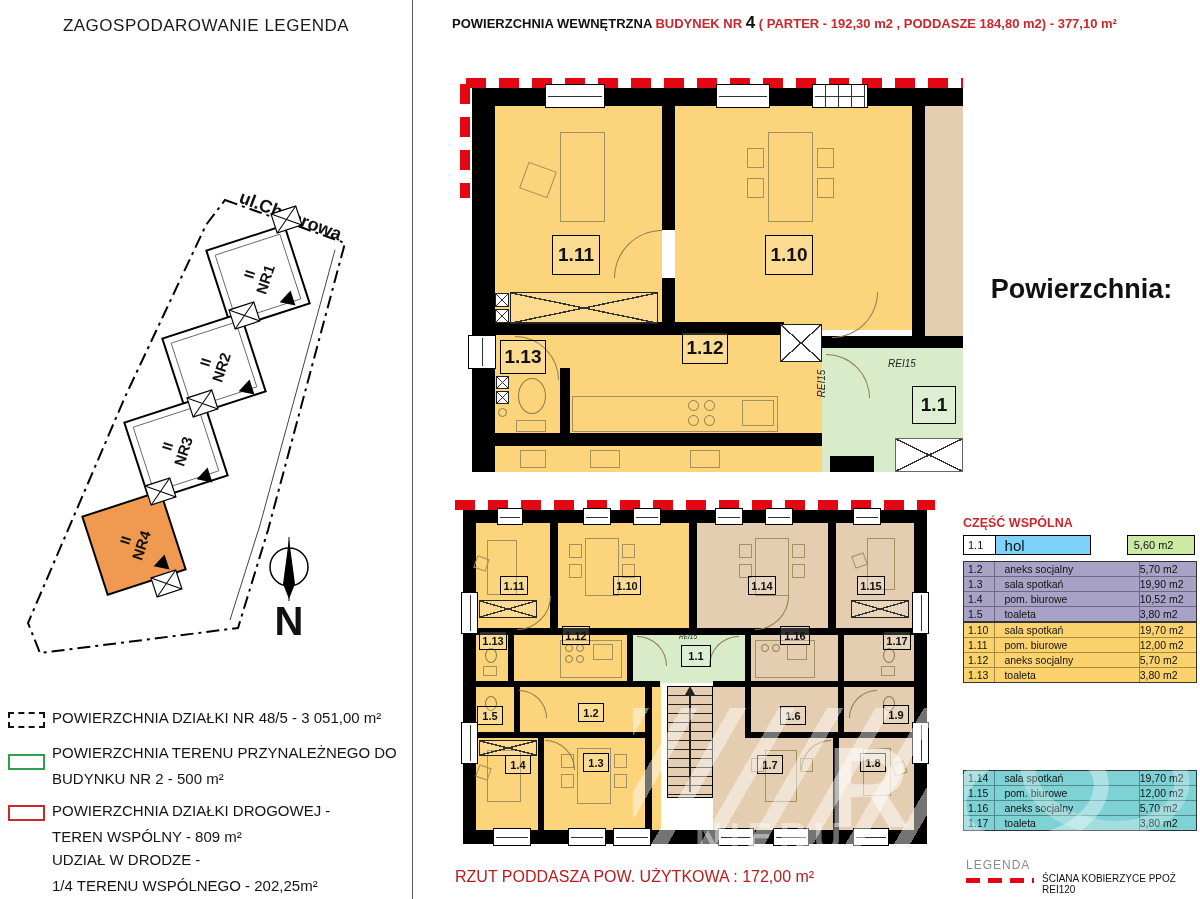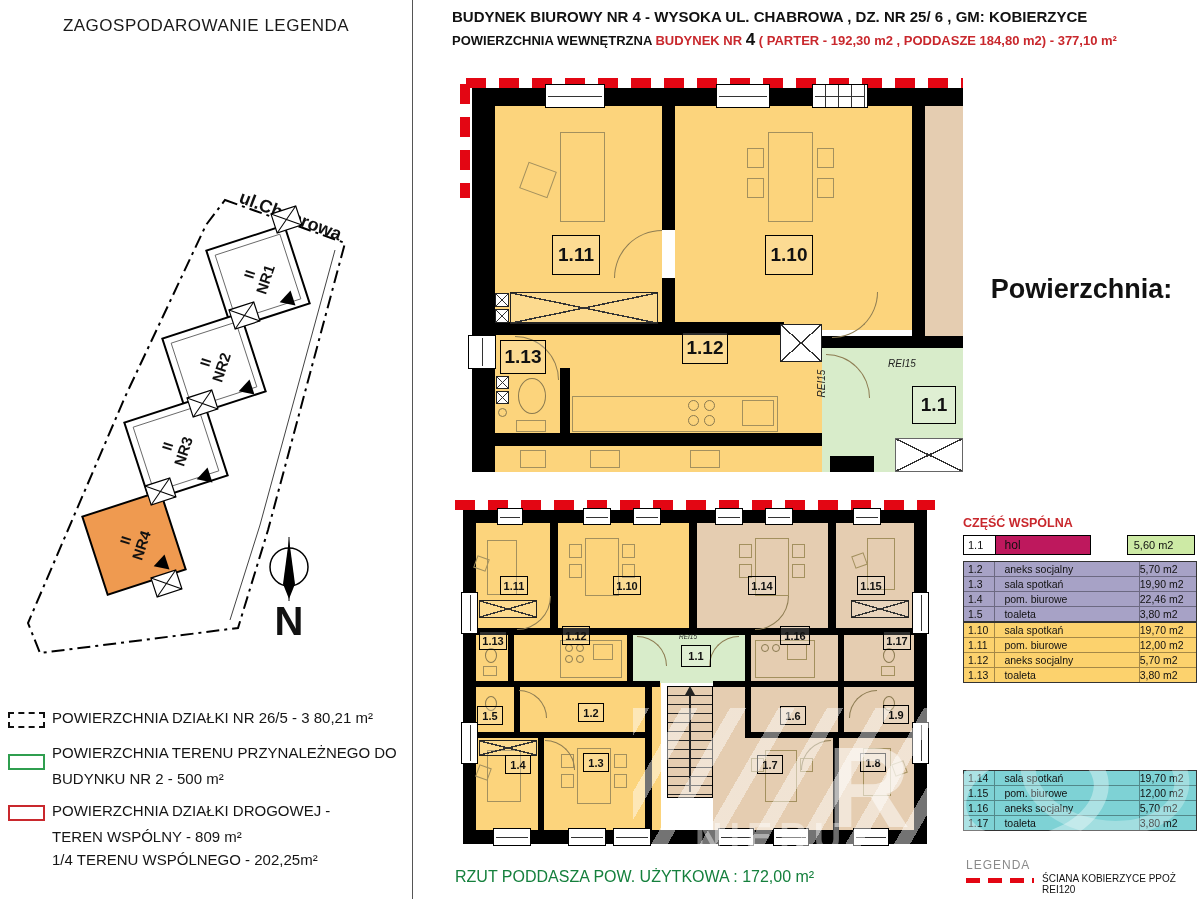--- a/index.html
+++ b/index.html
@@ -54,30 +54,30 @@
   .rei{font-style:italic;font-size:10px;color:#222;}
   .stairs{background:#e5cdb1 repeating-linear-gradient(180deg,rgba(0,0,0,0) 0 8px,#222 8px 9px);border:1.6px solid #000;}
   .tri-up{width:0;height:0;border-left:5px solid transparent;border-right:5px solid transparent;border-bottom:9px solid #222;background:none;}
   .thinln{background:#222;}
   
   .wm-stripes{background:repeating-linear-gradient(120deg,rgba(255,255,255,.45) 0 14px,rgba(255,255,255,0) 14px 42px);pointer-events:none;}
   .wm-letter{font-weight:bold;font-size:115px;color:rgba(255,255,255,.5);pointer-events:none;line-height:1;}
   .wm-word{font-weight:bold;font-size:38px;letter-spacing:7px;color:rgba(255,255,255,.42);pointer-events:none;}
   .swirl{border:15px solid rgba(255,255,255,.36);border-radius:50%;pointer-events:none;}
   
-  #cap-bottom{left:455px;top:868px;width:470px;font-size:16px;color:#15803d;}
+  #cap-bottom{left:455px;top:868px;width:470px;font-size:16px;color:#b91c1c;}
   
   #table-wrap{left:963px;top:511px;width:232px;}
   .thead{display:flex;}
   .hcell{border:1px solid #000;background:#fff;height:21px;display:flex;align-items:center;justify-content:center;font-size:12px;}
   .hd1{width:162px;} .hd2{width:70px;margin-left:-1px;}
   .sec-label{margin-top:5px;font-size:12.5px;font-weight:bold;color:#c9282d;height:16px;}
   .crow{display:flex;margin-top:3px;height:20px;}
   .cno{width:30px;border:1px solid #000;background:#fff;display:flex;align-items:center;padding-left:4px;font-size:11px;}
-  .cname{width:96px;border:1px solid #000;border-left:none;display:flex;align-items:center;padding-left:9px;font-size:12px;background:#be185d;}
+  .cname{width:96px;border:1px solid #000;border-left:none;display:flex;align-items:center;padding-left:9px;font-size:15px;background:#7dd3fc;}
   .cval{width:68px;border:1px solid #000;display:flex;align-items:center;padding-left:6px;font-size:11px;background:#cdeaa5;margin-left:36px;}
   .tblock{border:1px solid #333;width:232px;}
   .purple{background:#a7a2c6;margin-top:6px;}
   .tyellow{background:#fcd26d;}
   .tteal{background:#7ed2d5;margin-top:87px;}
   .trow{display:flex;align-items:center;height:14px;}
   .trow + .trow{border-top:1px solid rgba(0,0,0,.35);}
   .tc{font-size:10.5px;color:#111;}
   .tc-no{width:30px;padding-left:4px;border-right:1px solid rgba(0,0,0,.35);height:100%;display:flex;align-items:center;}
   .tc-name{width:130px;padding-left:9px;}
@@ -169,37 +169,37 @@
 
     <g>
       <circle cx="284" cy="387" r="19" fill="none" stroke="#000" stroke-width="1.5"></circle>
       <line x1="284" y1="357" x2="284" y2="421" stroke="#000" stroke-width="1"></line>
       <polygon points="284,359 290,404 284,419 278,404" fill="#000"></polygon>
       <text x="284" y="455" text-anchor="middle" font-size="40" font-weight="bold" fill="#111">N</text>
     </g>
   </svg>
 
   <div class="ab lg-sw sw-dash" style="top:712px;"></div>
-  <div class="ab lg-item" style="top:705px;"><span>POWIERZCHNIA DZIAŁKI NR 26/5  - 3 80,21 m²</span></div>
+  <div class="ab lg-item" style="top:705px;"><span>POWIERZCHNIA DZIAŁKI NR 48/5  - 3 051,00 m²</span></div>
   <div class="ab lg-sw sw-green" style="top:754px;"></div>
   <div class="ab lg-item" style="top:740px;">
     <div>POWIERZCHNIA TERENU PRZYNALEŻNEGO DO</div>
     <div>BUDYNKU NR 2 - 500 m²</div>
   </div>
   <div class="ab lg-sw sw-red" style="top:805px;"></div>
   <div class="ab lg-item" style="top:798px;">
     <div>POWIERZCHNIA DZIAŁKI DROGOWEJ -</div>
     <div>TEREN WSPÓLNY - 809 m²</div>
   </div>
   <div class="ab lg-item" style="top:847px;">
+    <div>UDZIAŁ W DRODZE -</div>
     <div>1/4 TERENU WSPÓLNEGO - 202,25m²</div>
   </div>
 
   <div class="ab" id="hdr">
-    <div class="l1">BUDYNEK BIUROWY NR 4 - WYSOKA UL. CHABROWA , DZ. NR 25/ 6 ,  GM: KOBIERZYCE</div>
     <div class="l2">
       <span>POWIERZCHNIA WEWNĘTRZNA </span><span class="red">BUDYNEK NR </span><span class="big4">4</span><span class="red">  ( PARTER - 192,30 m2 , PODDASZE 184,80 m2) - </span><span class="red">  377,10 m²</span>
     </div>
   </div>
 
   <div class="ab" id="unit-info">
     <div class="t2">Powierzchnia:</div>
   </div>
 
   <div class="ab" id="plan-top">
@@ -424,21 +424,21 @@
 
   <div class="trow">
     <div class="tc tc-no">1.3</div>
     <div class="tc tc-name">sala spotkań</div>
     <div class="tc tc-val">19,90 m2</div>
   </div>
 
   <div class="trow">
     <div class="tc tc-no">1.4</div>
     <div class="tc tc-name">pom. biurowe</div>
-    <div class="tc tc-val">22,46 m2</div>
+    <div class="tc tc-val">10,52 m2</div>
   </div>
 
   <div class="trow">
     <div class="tc tc-no">1.5</div>
     <div class="tc tc-name">toaleta</div>
     <div class="tc tc-val">3,80 m2</div>
   </div>
 </div>
     <div class="tblock tyellow">
   <div class="trow">

